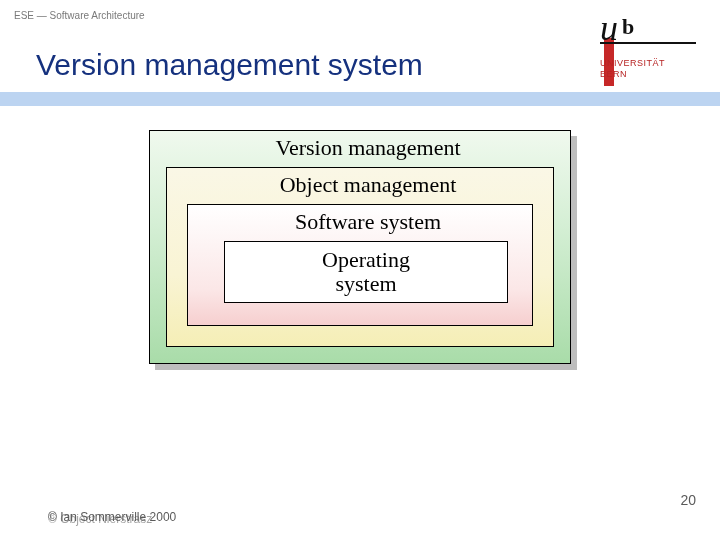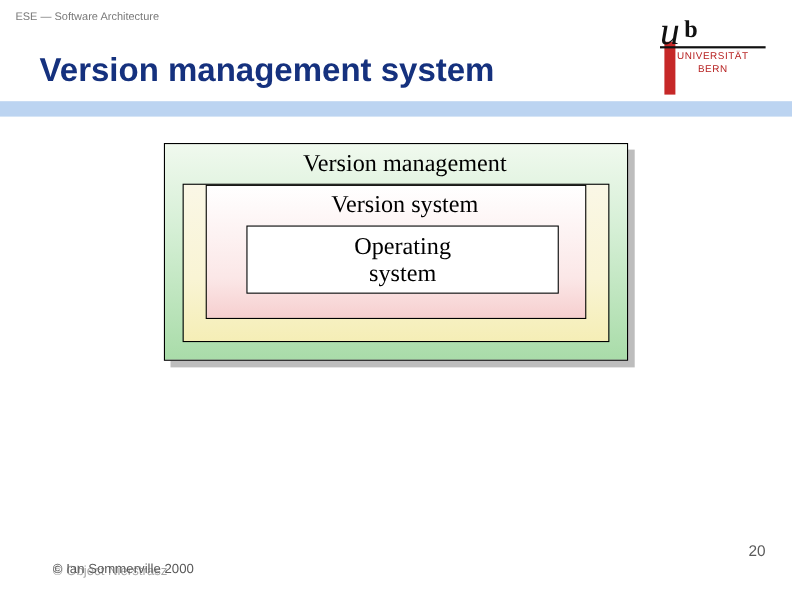--- a/index.html
+++ b/index.html
@@ -1,24 +1,24 @@
 <!DOCTYPE html>
 <html><head>
 <meta charset="utf-8">
 <style>
   html,body{margin:0;padding:0;width:720px;height:540px;background:#fff;font-family:Arial,Helvetica,sans-serif;overflow:hidden}
   .header{position:relative;height:117px}
   .breadcrumb{position:absolute;top:10px;left:14px;font-size:10px;color:#7a7a7a}
-  .title{position:absolute;top:48px;left:36px;font-size:30px;font-weight:bold;color:#15317e}
+  .title{position:absolute;top:48px;left:36px;font-size:30px;font-weight:normal;color:#15317e}
   .logo{position:absolute;top:6px;right:24px;width:96px}
   .logo .glyph{font-family:"Times New Roman",serif;line-height:0.9}
   .logo .u{font-style:italic;font-size:36px;color:#111;display:inline-block;position:relative;top:6px}
   .logo .b{font-size:22px;font-weight:bold;color:#111;margin-left:4px;display:inline-block}
   .logo .rule{height:2px;background:#111;margin-top:4px}
-  .logo .sub{font-size:9px;color:#b72323;letter-spacing:0.5px;text-align:center;margin-top:2px;line-height:1.2}
+  .logo .sub{font-size:9px;color:#b72323;letter-spacing:0.5px;text-align:left;margin-top:14px;line-height:1.2}
   .band{position:absolute;top:92px;left:0;right:0;height:14px;background:#bcd4f1}
   .redstrip{position:absolute;top:38px;left:604px;width:10px;height:48px;background:#c62828}
 
   .stage{position:absolute;top:130px;left:0;right:0;bottom:42px;display:flex;justify-content:center;align-items:flex-start}
 
   .diagram-shadow{box-shadow:6px 6px 0 #bdbdbd}
   .box{border:1.5px solid #000;text-align:center;font-family:"Times New Roman",serif}
   .label{font-size:22px;color:#000;padding:4px 0 6px 16px}
 
   .outer{width:420px;background:linear-gradient(#f0f9ee,#d5efd5 40%,#a9dca9);}
@@ -49,22 +49,23 @@
     </div>
   </div>
 </div>
 
 <div class="band"></div>
 
 <div class="stage">
   <div class="box outer diagram-shadow">
     <div class="label">Version management</div>
     <div class="box l2">
+      <div class="label">Object management</div>
       <div class="box l3">
-        <div class="label">Version system</div>
+        <div class="label">Software system</div>
         <div class="box l4">
           <div class="label" style="line-height:1.1">
             <span>Operating<br>system</span>
           </div>
         </div>
       </div>
     </div>
   </div>
 </div>
 

